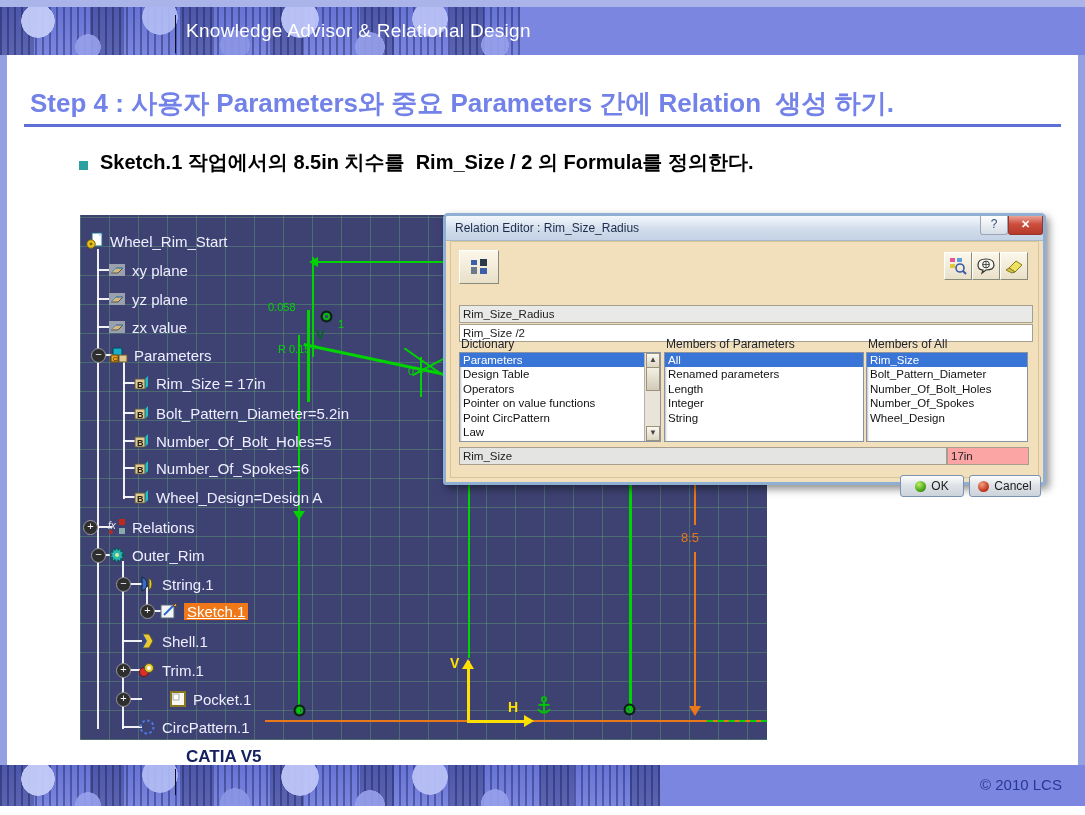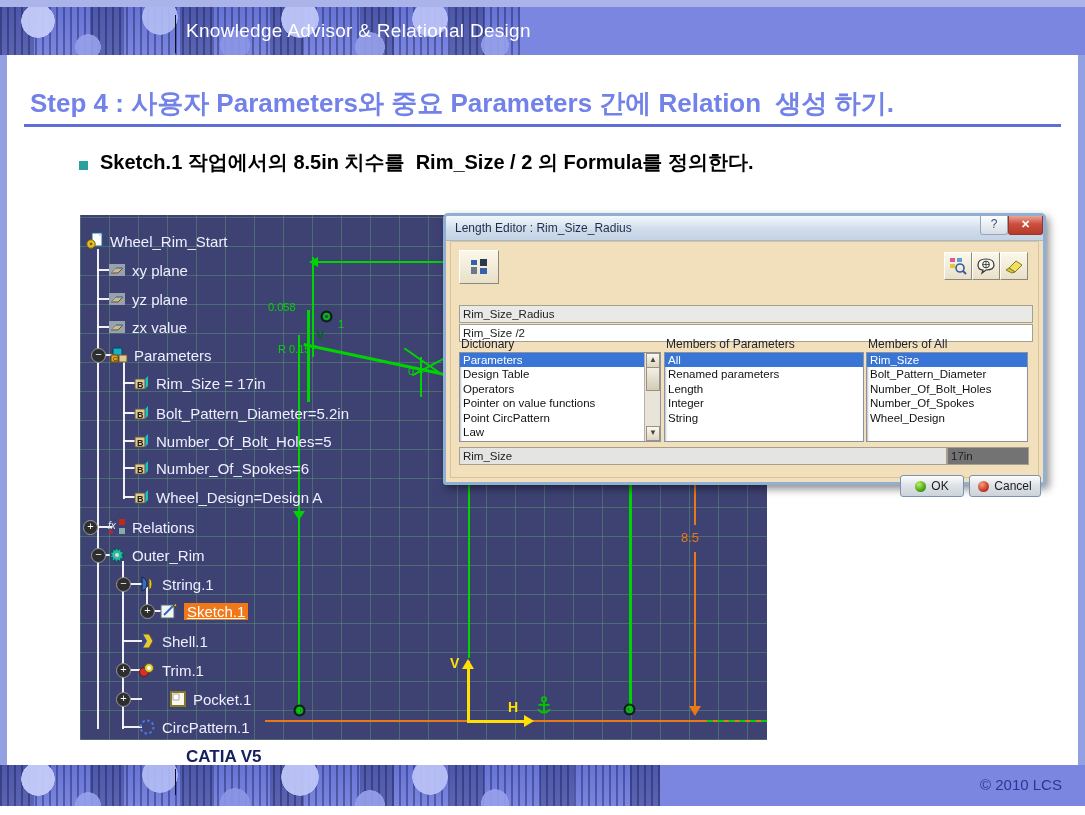--- a/index.html
+++ b/index.html
@@ -279,21 +279,21 @@
       <div class="xp" style="left: 11px; top: 333px;">−</div>
       <div class="xp" style="left: 36px; top: 362px;">−</div>
       <div class="xp" style="left: 60px; top: 389px;">+</div>
       <div class="xp" style="left: 36px; top: 448px;">+</div>
       <div class="xp" style="left: 36px; top: 477px;">+</div>
     </div>
 </div>
 
 <div class="dlg">
   <div class="dlg-tb">
-    <div class="dlg-title">Length Editor : Rim_Size_Radius</div>
+    <div class="dlg-title">Relation Editor : Rim_Size_Radius</div>
   </div>
   <div class="btn-help">?</div>
   <div class="btn-close">✕</div>
   <div class="dlg-body">
     <div class="tbtn" style="left:8px;top:8px;width:38px;height:32px;">
       <svg width="20" height="20" viewBox="0 0 20 20">
         <rect x="2" y="3" width="6" height="5" fill="#3a5fa8"></rect>
           <rect x="2" y="10" width="6" height="7" fill="#6a7a8a"></rect>
         <rect x="11" y="2" width="7" height="7" fill="#2a3a4a"></rect>
           <rect x="11" y="11" width="7" height="6" fill="#3a5fa8"></rect>
@@ -355,21 +355,21 @@
     <div class="lb" style="left:415px;width:160px;" id="lb2">
       <div class="items">
           <div class="it sel">Rim_Size</div>
           <div class="it">Bolt_Pattern_Diameter</div>
           <div class="it">Number_Of_Bolt_Holes</div>
           <div class="it">Number_Of_Spokes</div>
           <div class="it">Wheel_Design</div>
         </div>
     </div>
     <input class="fld" style="left: 8px; top: 205px; width: 480px; background: rgb(228, 228, 226);" readonly="" value="Rim_Size">
-    <input class="fld" style="left: 496px; top: 205px; width: 74px; background: #737373;" readonly="" value="17in">
+    <input class="fld" style="left: 496px; top: 205px; width: 74px; background: #fca5a5;" readonly="" value="17in">
     <div class="okc" style="left:449px;width:62px;">
       <span class="dot g"></span>
         <span>OK</span>
     </div>
     <div class="okc" style="left:518px;width:70px;">
       <span class="dot r"></span>
         <span>Cancel</span>
     </div>
     <div class="planet"></div>
   </div>

